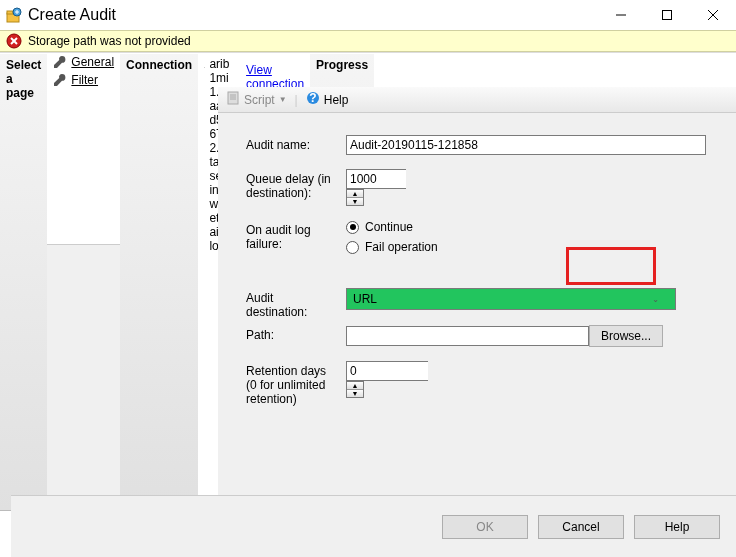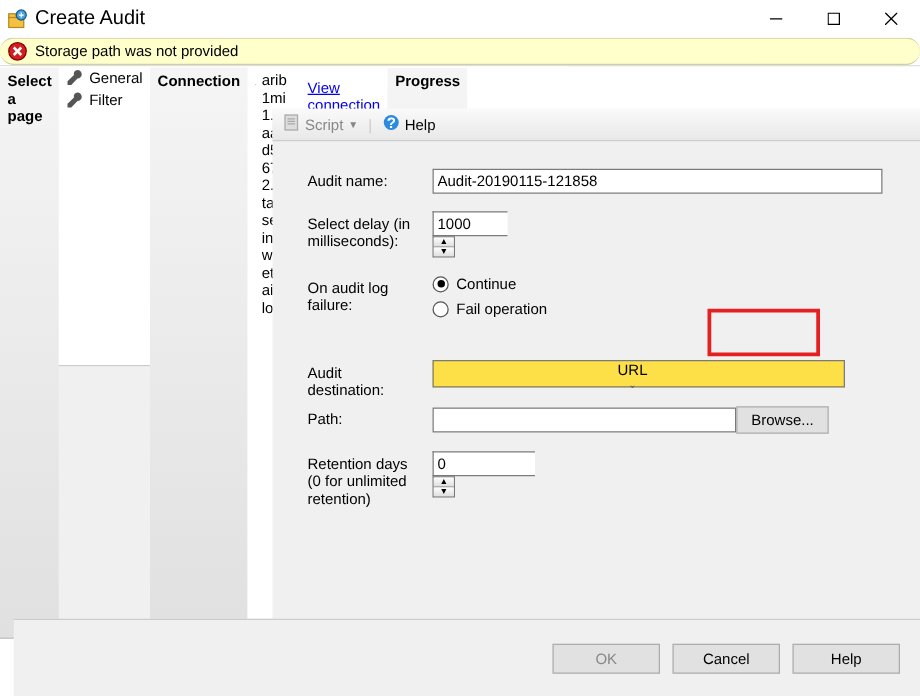--- a/index.html
+++ b/index.html
@@ -6,27 +6,27 @@
   html, body { margin: 0; padding: 0; }
   body { width: 736px; height: 557px; background: #fff; position: relative; }
 
   .titlebar { height: 30px; display: flex; align-items: center; justify-content: space-between; padding-left: 6px; }
   .titlebar-left { display: flex; align-items: center; gap: 6px; }
   .titlebar-icon { width: 16px; height: 16px; }
   .titlebar-title { font-size: 16px; }
   .win-controls { display: flex; height: 100%; }
   .win-btn { width: 46px; display: flex; align-items: center; justify-content: center; cursor: default; }
 
-  .error-bar { background: #FFFFCC; border-top: 1px solid #d0d0a0; border-bottom: 1px solid #d0d0a0; height: 22px; display: flex; align-items: center; padding-left: 6px; gap: 6px; border-radius: 11px; }
+  .error-bar { background: #FFFFCC; border-top: 1px solid #d0d0a0; border-bottom: 1px solid #d0d0a0; height: 22px; display: flex; align-items: center; padding-left: 6px; gap: 6px; }
   .error-icon { width: 16px; height: 16px; }
 
   .main-split { display: flex; height: calc(100% - 30px - 22px - 46px); border-top: 1px solid #ddd; }
   .left-pane { width: 218px; background: #f0f0f0; border-right: 1px solid #ddd; display: flex; flex-direction: row; }
   .section-header { background: linear-gradient(#f5f5f5,#e0e0e0); border-top: 1px solid #fff; border-bottom: 1px solid #bbb; padding: 4px 6px; font-weight: bold; }
-  .page-list { background: #fff; flex: 0 0 auto; height: 240px; border-bottom: 1px solid #ccc; }
+  .page-list { background: #fff; flex: 0 0 auto; height: 192px; border-bottom: 1px solid #ccc; text-decoration: underline; }
   .page-item { display: flex; align-items: center; gap: 4px; padding: 2px 6px; cursor: default; }
   .page-item .wrench { width: 14px; height: 14px; }
   .left-fill { background:#fff; flex:1; }
   .conn-body { background: #fff; padding: 4px 6px; }
   .conn-row { display: flex; gap: 4px; align-items: flex-start; }
   .conn-link { color: #0000EE; text-decoration: underline; padding: 10px 6px; background:#fff; display:block; }
   .progress-body { background: #fff; padding: 6px; display:flex; align-items:center; gap:10px; flex:1; }
   .spinner { width: 24px; height: 24px; }
 
   .right-pane { flex: 1; background: #f0f0f0; display:flex; flex-direction:column;margin-top:34px; }
@@ -40,21 +40,21 @@
   input[type=text].wide { width: 360px; height: 20px; border: 1px solid #7a7a7a; padding: 1px 3px; background:#fff; }
   .spin-wrap { display:flex; width:80px;flex-direction:column; }
   input[type=text].spin { width: 60px; height: 20px; border:1px solid #7a7a7a; border-right:none; padding: 1px 3px; background:#fff; }
   .spinbtns { width:18px; display:flex; flex-direction:column; border:1px solid #7a7a7a; }
   .spinbtns div { flex:1; background:linear-gradient(#fdfdfd,#e0e0e0); display:flex; align-items:center; justify-content:center; font-size:7px; line-height:7px; border-bottom:1px solid #999; }
   .spinbtns div:last-child { border-bottom:none; }
   .radio-group { display:flex; flex-direction:column; gap:6px; }
   .radio-item { display:flex; align-items:center; gap:6px; }
   .radio-circle { width:13px; height:13px; border:1px solid #555; border-radius:50%; display:flex; align-items:center; justify-content:center; background:#fff; }
   .radio-dot { width:6px; height:6px; background:#000; border-radius:50%; }
-  .select-wide { width:330px; height:22px; border:1px solid #7a7a7a; background:#fde047; display:flex; align-items:center; justify-content:space-between; padding: 0 16px 0 6px; flex-direction: column; }
+  .select-wide { width:330px; height:22px; border:1px solid #7a7a7a; background:#22c55e; display:flex; align-items:center; justify-content:space-between; padding: 0 16px 0 6px; }
   .path-row .form-control { display:flex; align-items:center; gap:0; }
   .path-input { width: 243px; height:20px; border:1px solid #7a7a7a; background:#fff; }
   .browse-btn { width: 74px; height:22px; border:1px solid #adadad; background:#e1e1e1; display:flex; align-items:center; justify-content:center; cursor:default; }
   .highlight-box { position:absolute; border:3px solid #e52020; pointer-events:none; }
 
   .footer { position:absolute; left:11px; right:0; bottom:0; height:62px; background:#f0f0f0; border-top:1px solid #ccc; display:flex; justify-content:flex-end; align-items:center; gap:10px; padding-right:16px; }
   .footer-btn { width:86px; height:24px; border:1px solid #adadad; background:#e1e1e1; display:flex; align-items:center; justify-content:center; cursor:default; }
   .footer-btn.disabled { color:#888; }
 </style>
 </head>
@@ -172,21 +172,21 @@
       </div>
     </div>
 
     <div class="form-area">
       <div class="form-row">
         <div class="form-label">Audit name:</div>
         <div class="form-control"><input type="text" class="wide" value="Audit-20190115-121858" style=""></div>
       </div>
 
       <div class="form-row">
-        <div class="form-label">Select delay (in milliseconds):</div>
+        <div class="form-label">Queue delay (in destination):</div>
         <div class="form-control">
           <div class="spin-wrap">
             <input type="text" class="spin" value="1000" style="">
             <div class="spinbtns">
                 <div>▲</div>
                 <div>▼</div>
               </div>
           </div>
         </div>
       </div>

